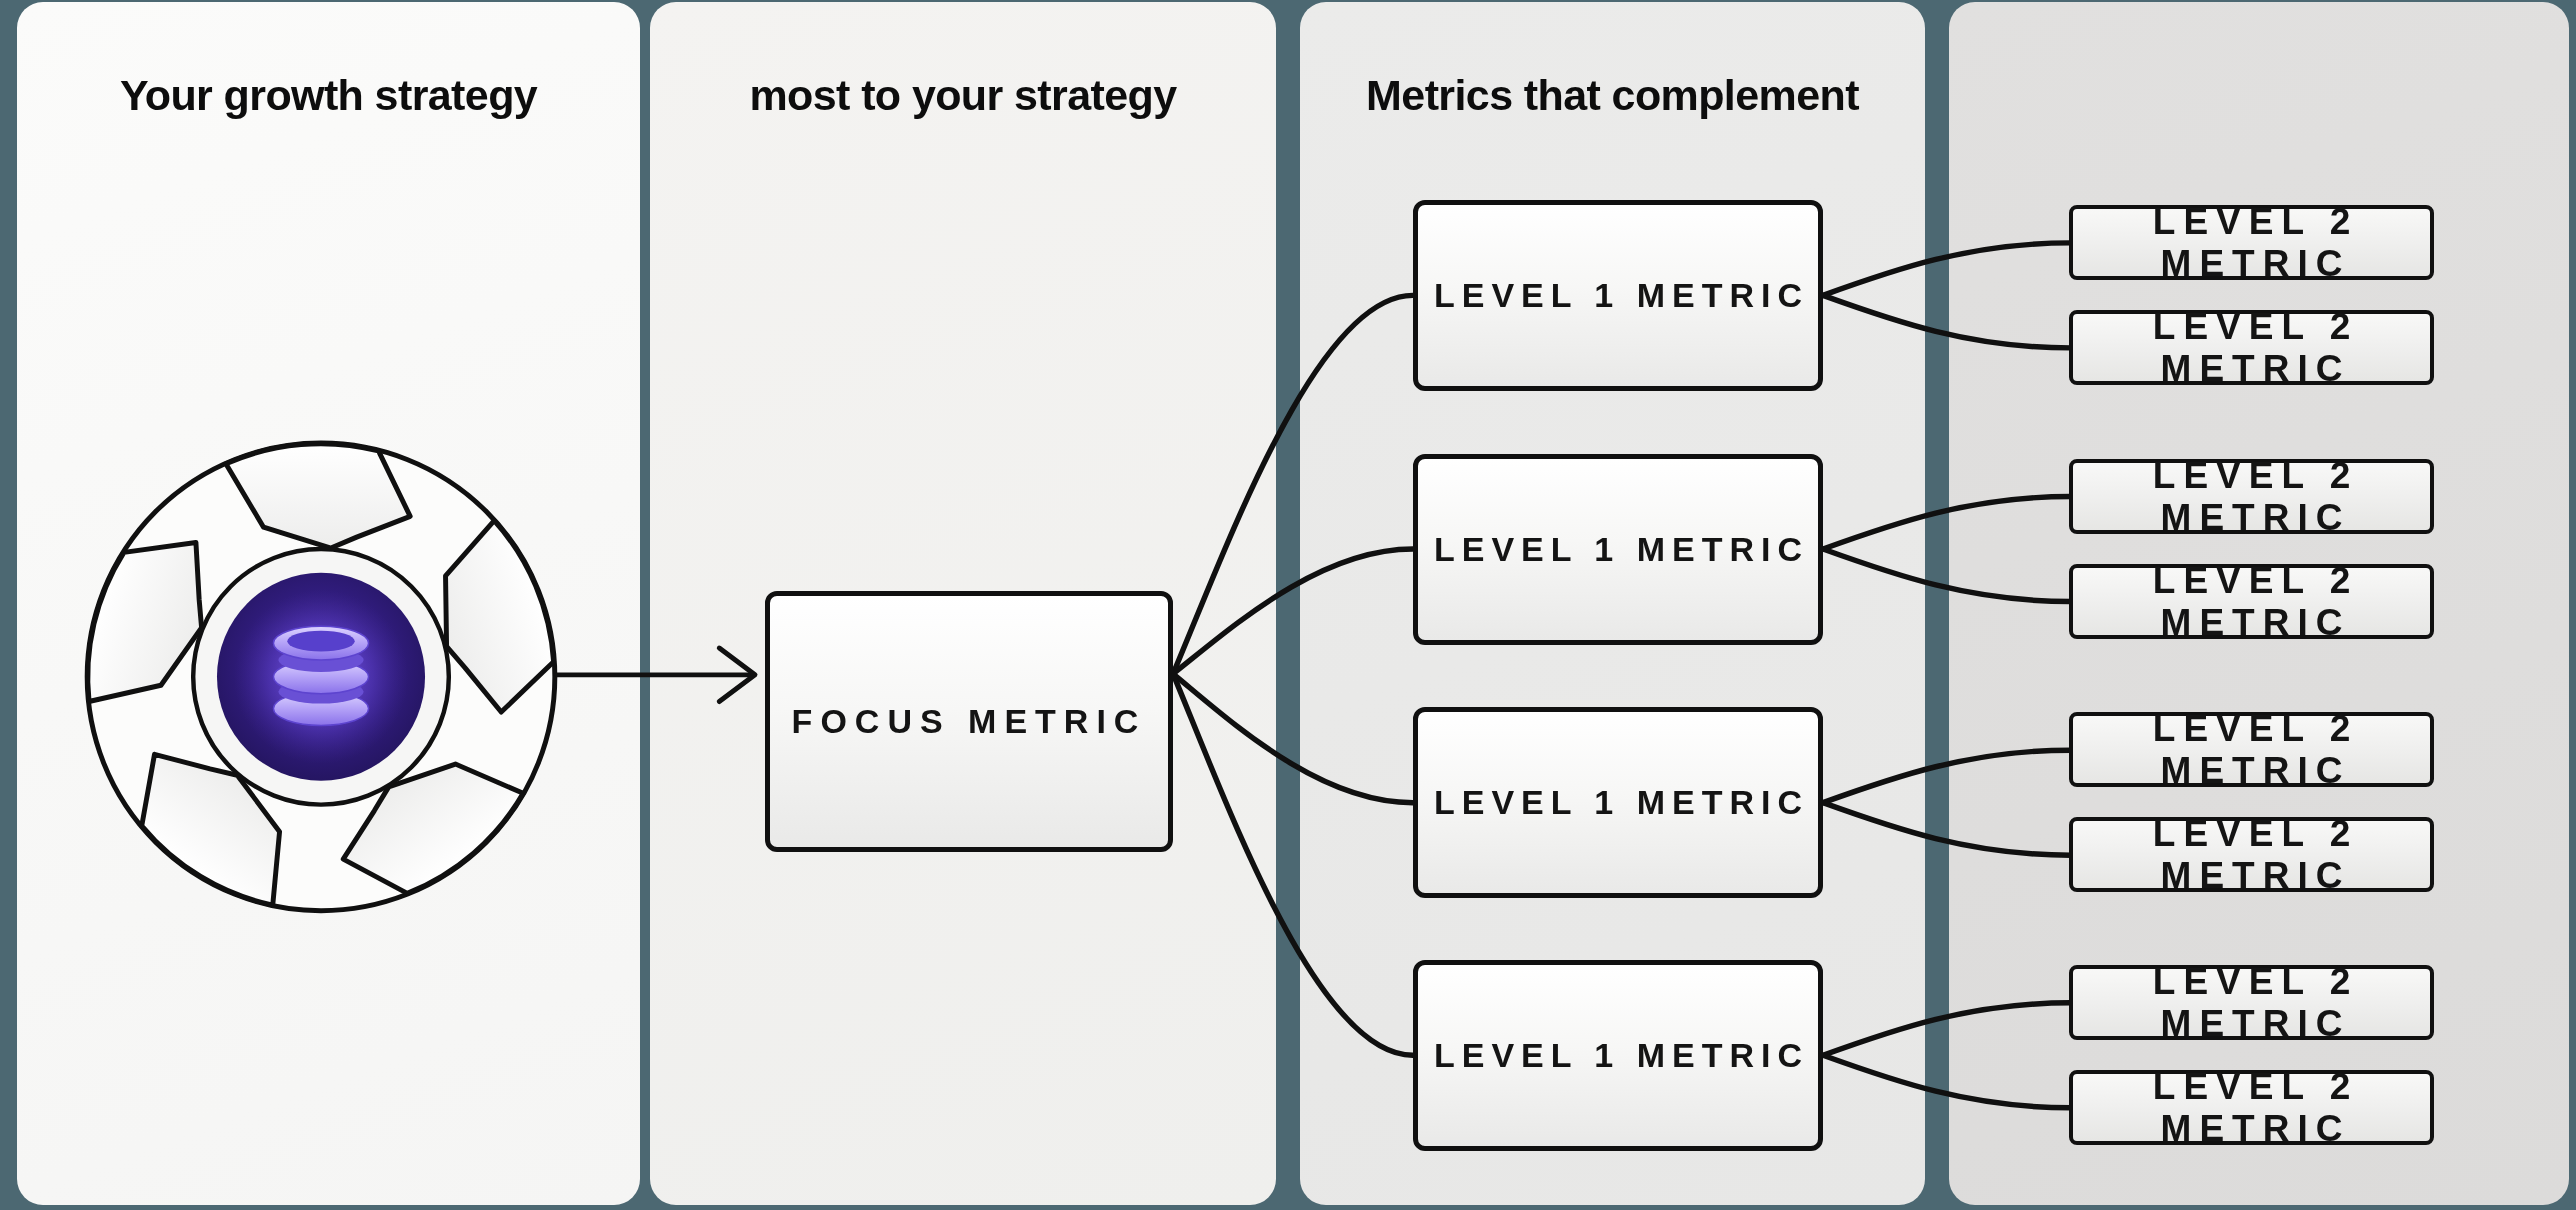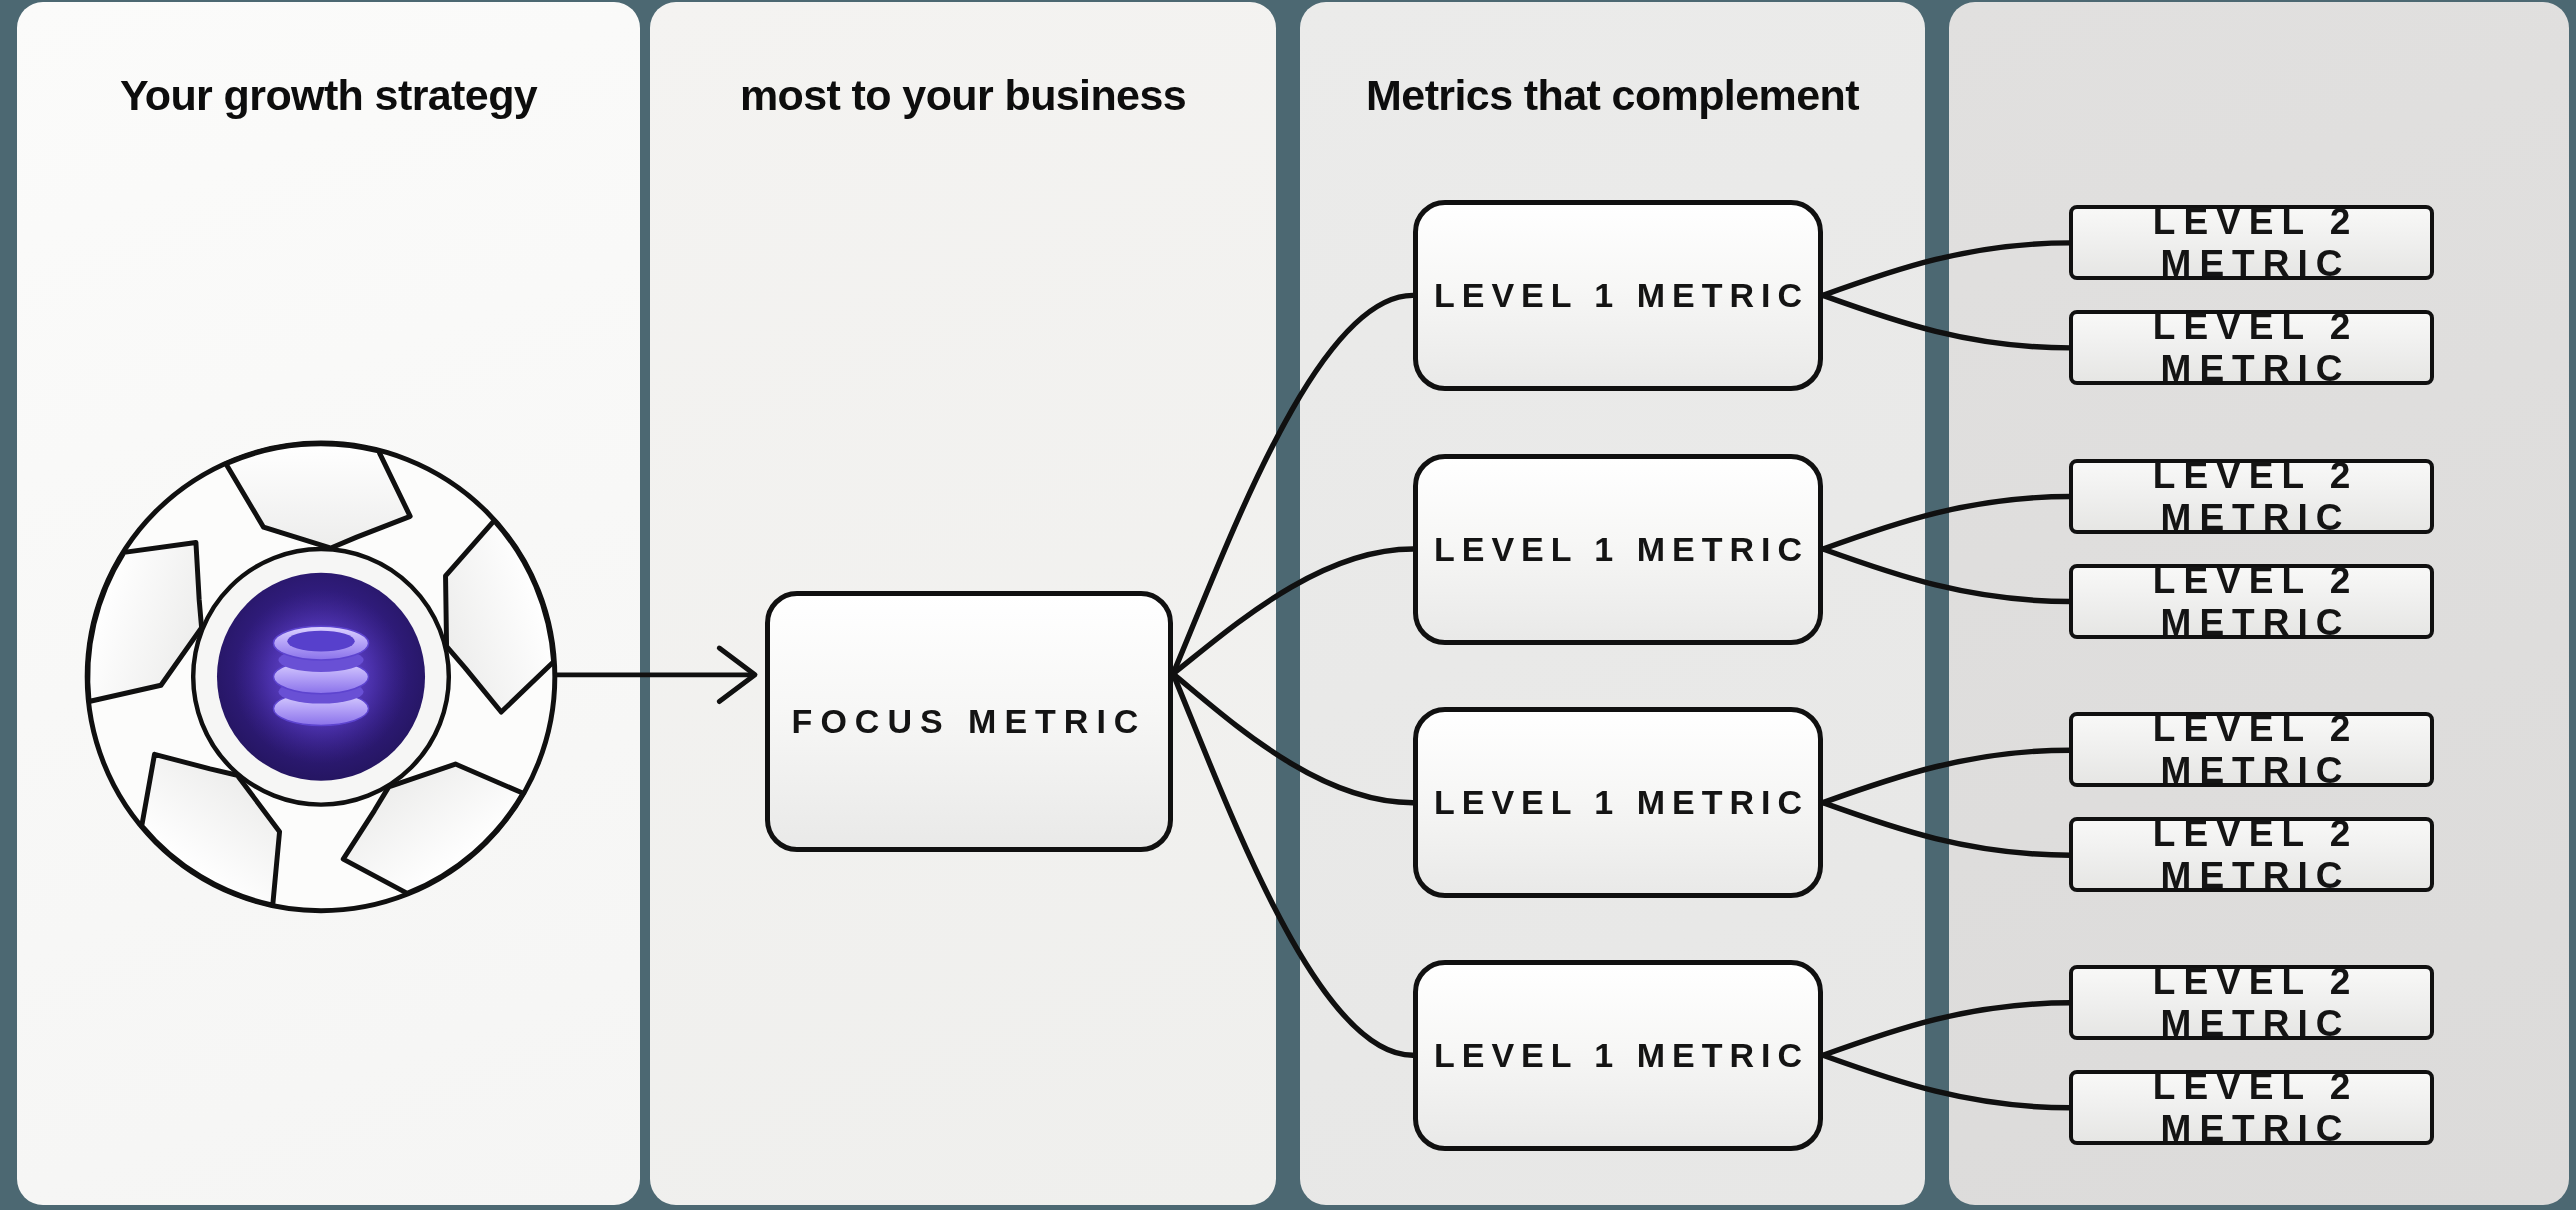--- a/index.html
+++ b/index.html
@@ -23,21 +23,21 @@
     display:flex;flex-direction:column;align-items:center;justify-content:center;
     font-size:43px;font-weight:700;line-height:1.16;letter-spacing:-0.6px;
     color:#0d0d0d;text-align:center;
   }
   .overlay{position:absolute;left:0;top:0;width:2576px;height:1211px;}
   .node{
     position:absolute;box-sizing:border-box;
     display:flex;align-items:center;justify-content:center;
     color:#141414;font-weight:700;text-align:center;
     background:linear-gradient(180deg,#ffffff 0%,#f7f7f6 45%,#e9e9e8 100%);
-    border:5px solid #101010;border-radius:32px;
+    border:5px solid #101010;border-radius:12px;
   }
   .node-focus{left:765px;top:591px;width:408px;height:261px;font-size:34px;letter-spacing:8px;padding-left:0;}
   .node-l1{left:1413px;width:410px;height:191px;font-size:34px;letter-spacing:7px;padding-left:7px;}
   .node-l2{
     left:2069px;width:365px;height:75px;
     border-width:4px;border-radius:8px;
     font-size:37px;letter-spacing:8px;padding-left:8px;
     background:linear-gradient(180deg,#f8f8f7 0%,#efefee 50%,#e6e6e4 100%);
   }
   .l1-a{top:200px;} .l1-b{top:454px;} .l1-c{top:707px;} .l1-d{top:960px;}
@@ -50,21 +50,21 @@
 <div class="canvas">
 
   <section class="panel panel-1">
     <div class="panel-title">
       <span>Your growth strategy</span>
       <span></span>
     </div>
   </section>
   <section class="panel panel-2">
     <div class="panel-title">
-      <span>most to your business</span>
+      <span>most to your strategy</span>
     </div>
   </section>
   <section class="panel panel-3">
     <div class="panel-title">
       <span>Metrics that complement</span>
     </div>
   </section>
   <section class="panel panel-4">
     <div class="panel-title">
     </div>

